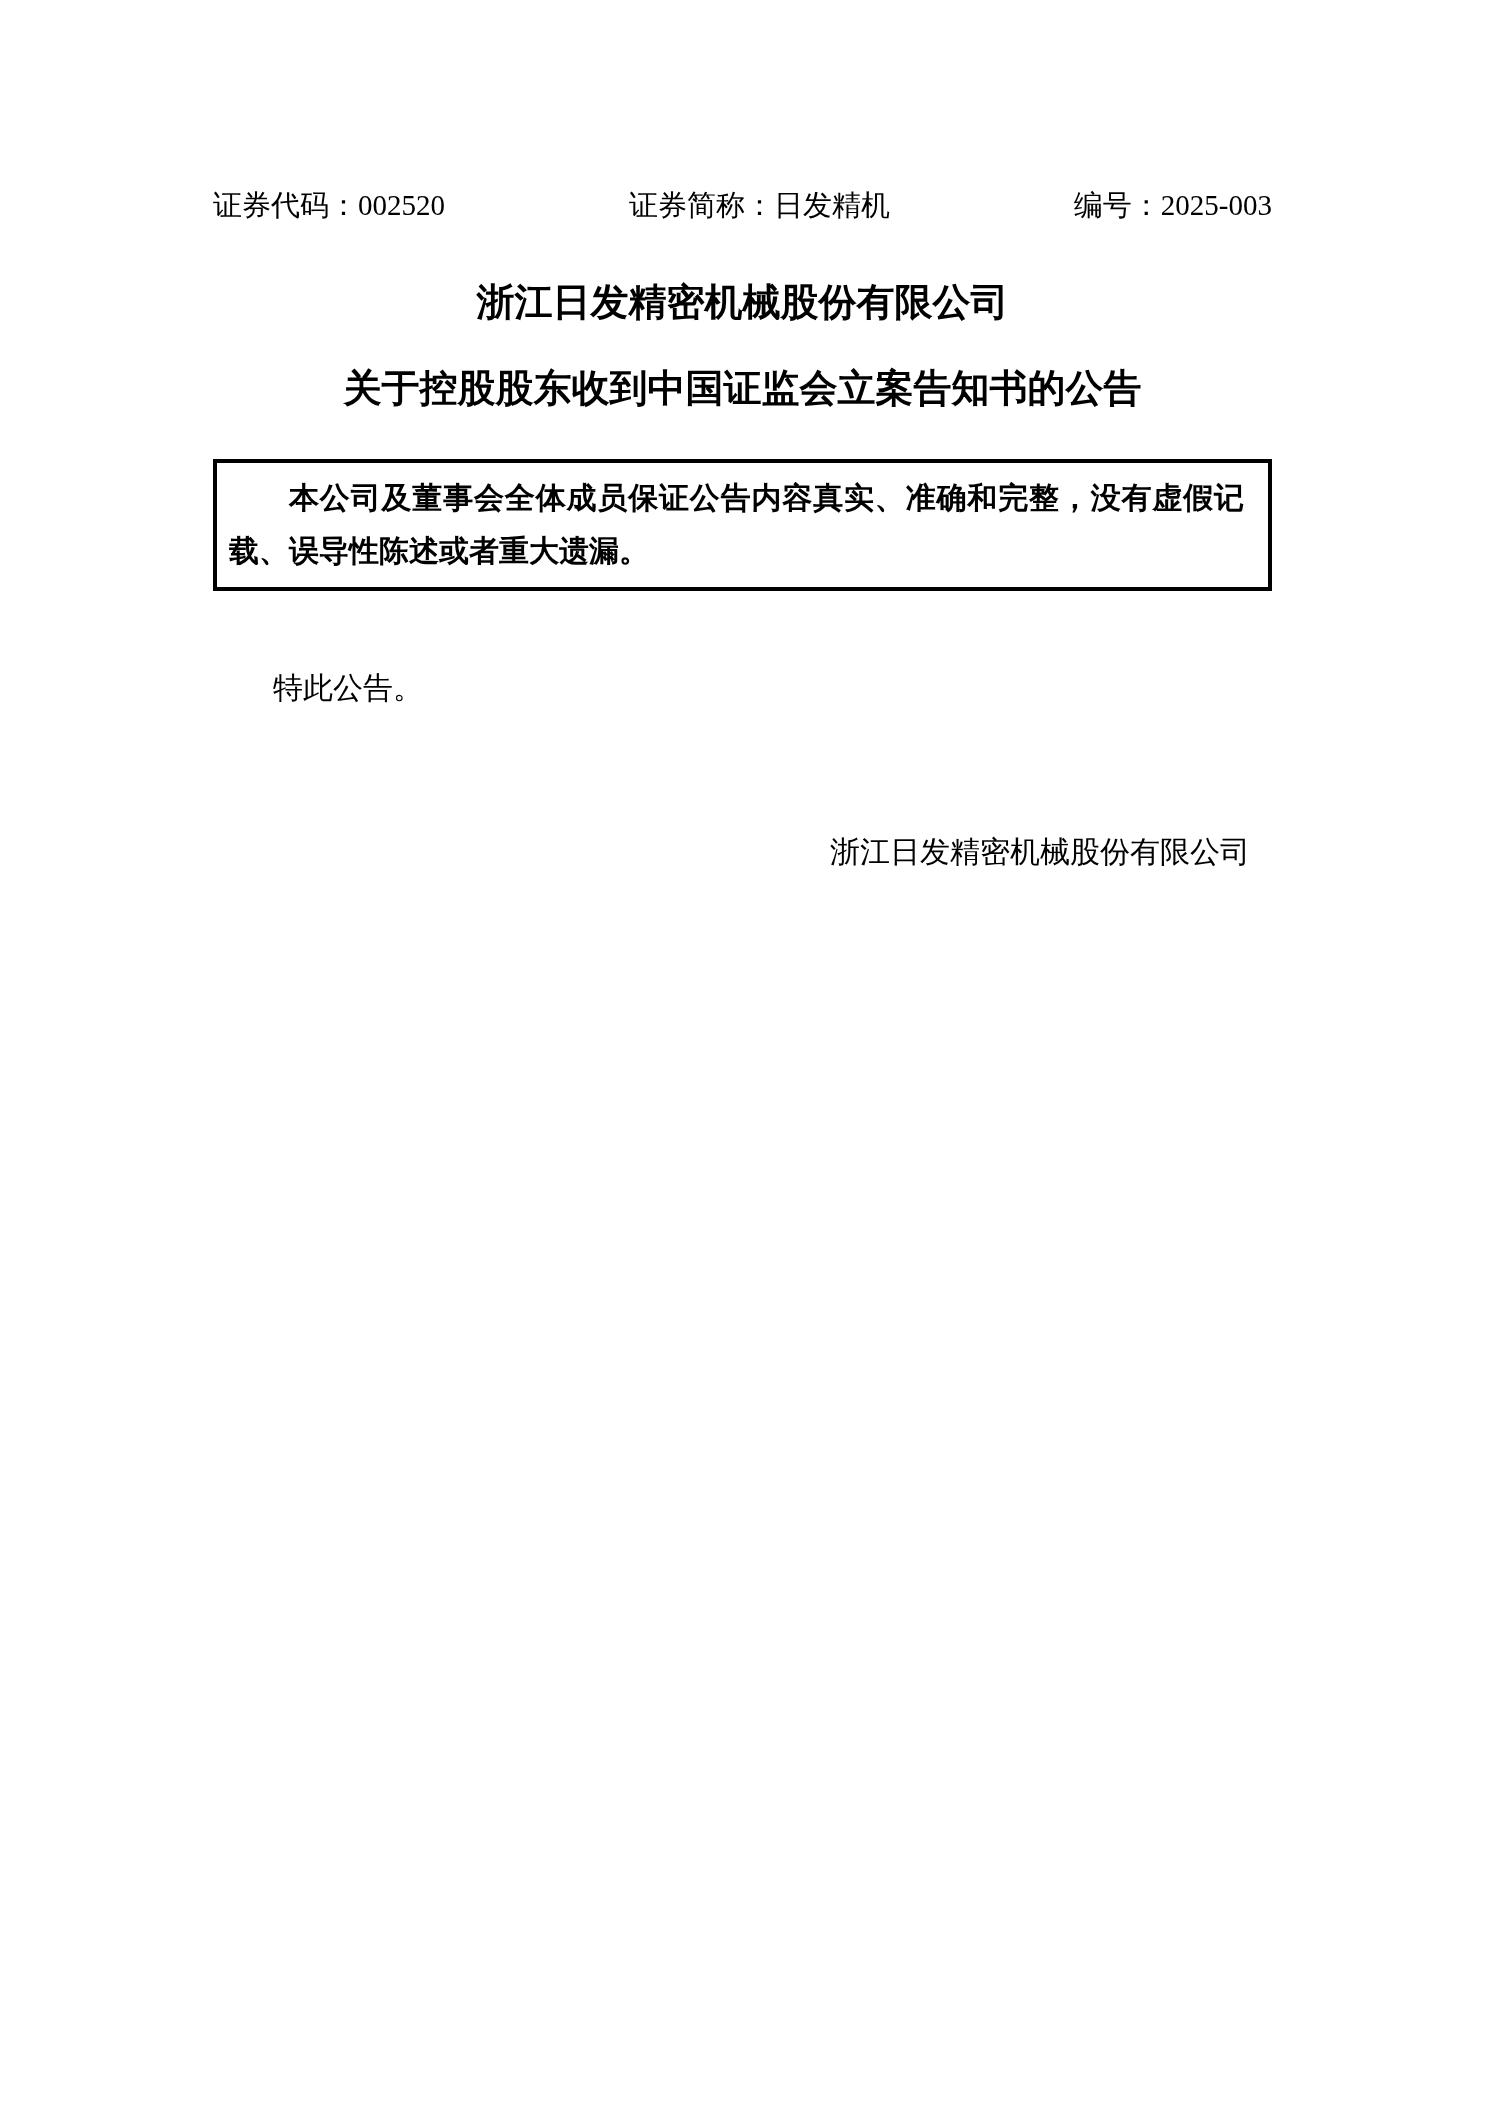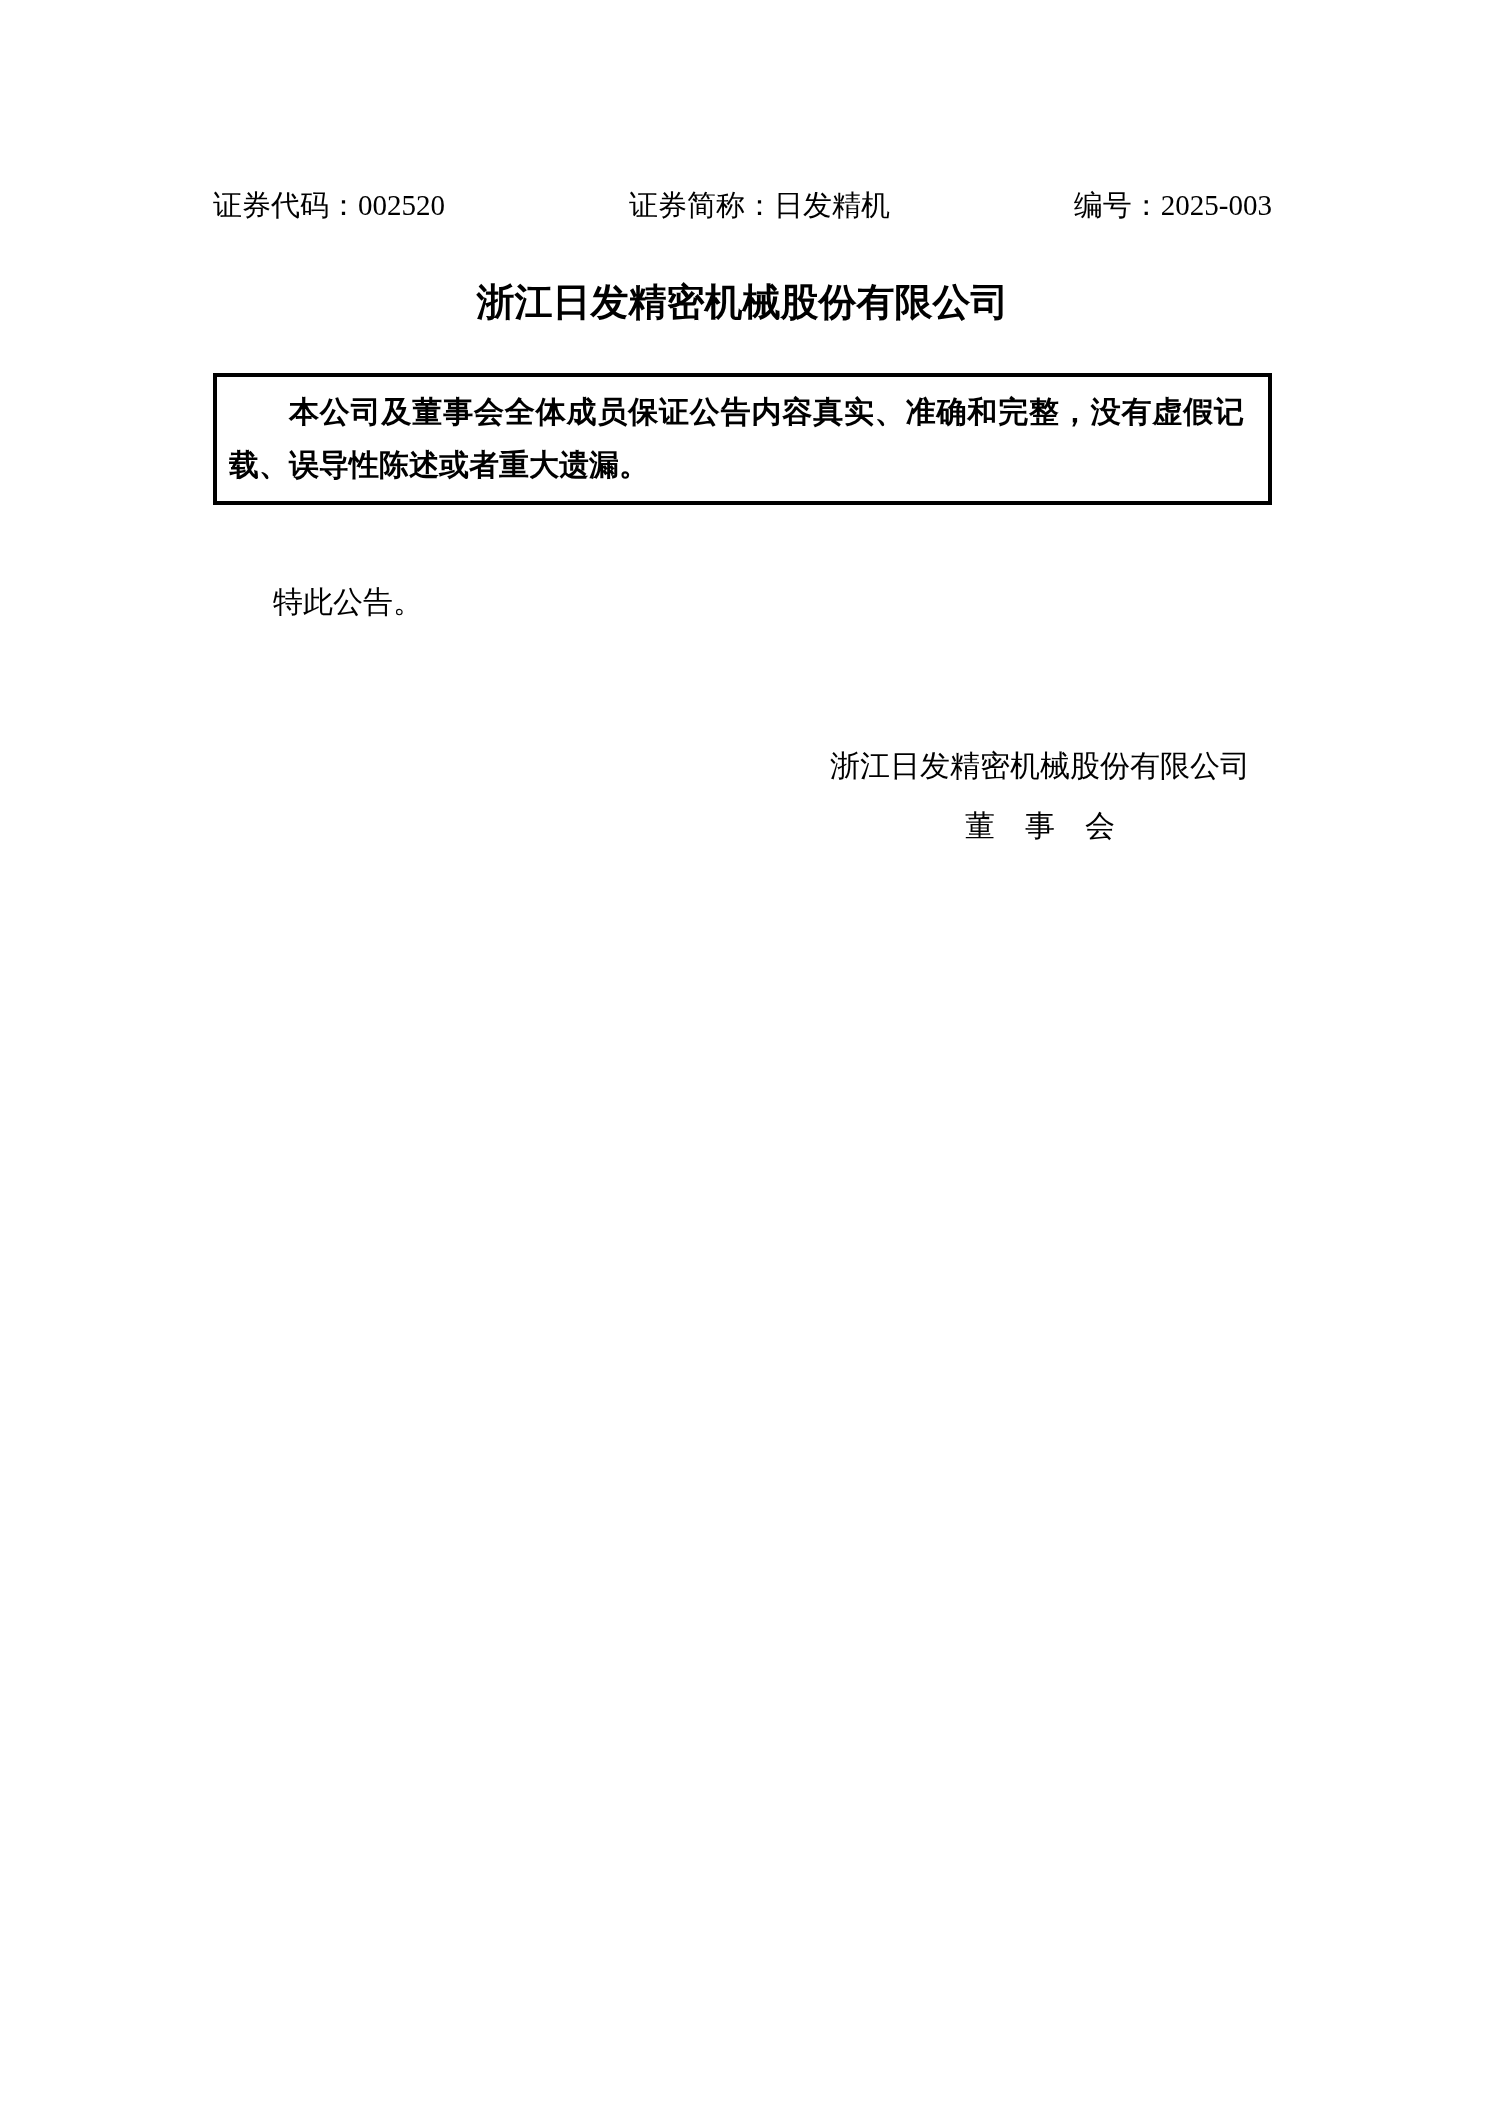--- a/index.html
+++ b/index.html
@@ -86,29 +86,29 @@
 
 <div class="page">
 
   <div class="header-row">
     <span>证券代码：002520</span>
     <span>证券简称：日发精机</span>
     <span>编号：2025-003</span>
   </div>
 
   <div class="doc-title first">浙江日发精密机械股份有限公司</div>
+  <div class="doc-title second">关于控股股东收到中国证监会立案告知书的公告</div>
 
   <div class="disclaimer-box">
     <p class="disclaimer-text">本公司及董事会全体成员保证公告内容真实、准确和完整，没有虚假记载、误导性陈述或者重大遗漏。</p>
   </div>
 
   <div class="body-section">
     <p>特此公告。</p>
   </div>
 
   <div class="signature-wrap">
     <div class="signature">
       <div class="sig-line">浙江日发精密机械股份有限公司</div>
-      <div class="sig-line">董　事　会</div>
     </div>
   </div>
 
 </div>
 
 </body></html>

